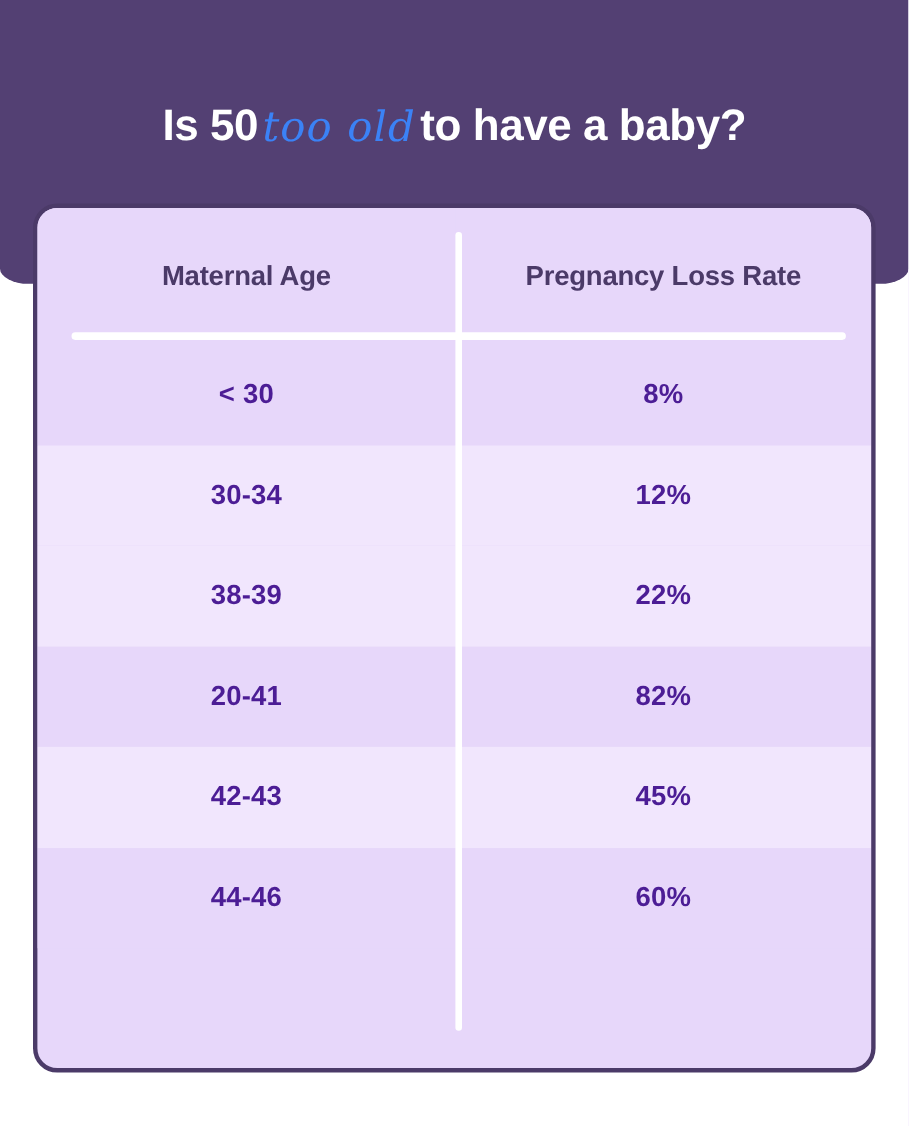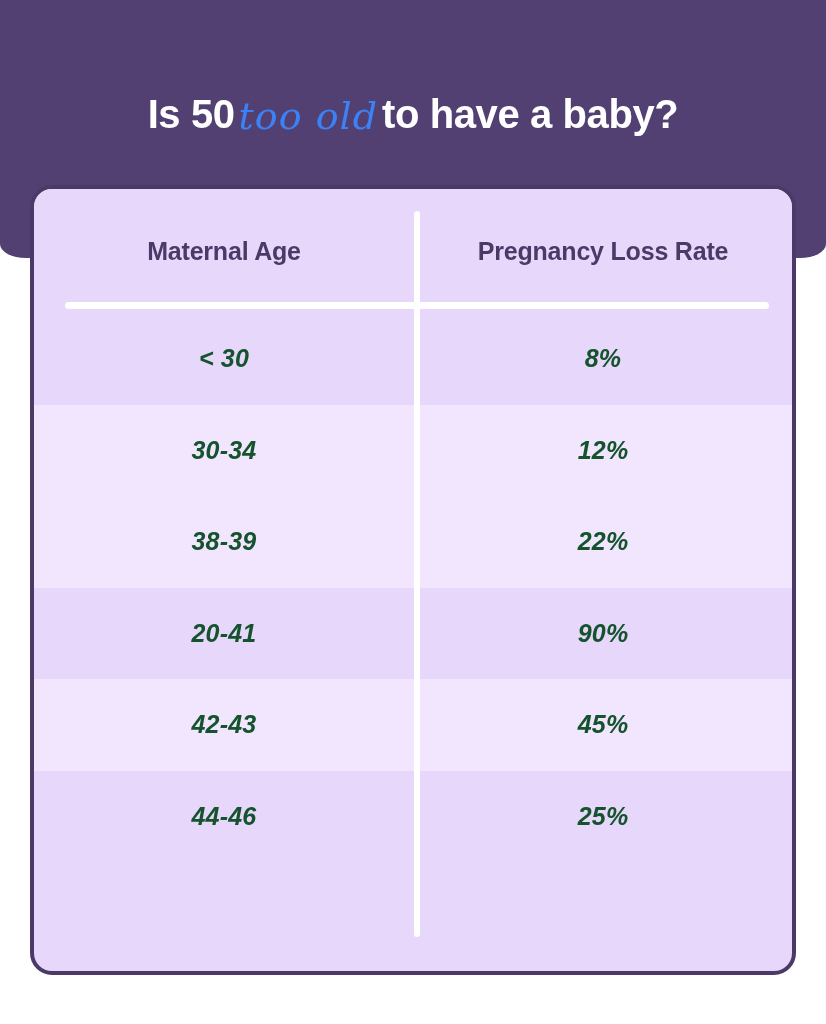--- a/index.html
+++ b/index.html
@@ -130,27 +130,26 @@
     font-size: 25px;
     letter-spacing: -0.2px;
     padding: 0;
     background: #e7d7fa;
   }
 
   .body-row td {
     height: 91.5px;
     vertical-align: middle;
     text-align: center;
-    color: #14532d;
+    color: #4c1d95;
     font-family: "Liberation Sans", sans-serif;
     font-weight: bold;
     font-size: 25px;
     letter-spacing: 0.2px;
     padding: 0;
-    font-style: italic;
   }
   .body-row.odd td  { background: #e7d7fa; }
   .body-row.even td { background: #f1e6fd; text-align: center; }
 
   .col-age  { width: 380px; }
   .col-rate { width: 378px; }
 </style>
 </head>
 <body>
 
@@ -185,29 +184,29 @@
           <tr class="body-row even">
             <td>30-34</td>
             <td>12%</td>
           </tr>
           <tr class="body-row even">
             <td>38-39</td>
             <td>22%</td>
           </tr>
           <tr class="body-row odd">
             <td>20-41</td>
-            <td>90%</td>
+            <td>82%</td>
           </tr>
           <tr class="body-row even">
             <td>42-43</td>
             <td>45%</td>
           </tr>
           <tr class="body-row odd">
             <td>44-46</td>
-            <td>25%</td>
+            <td>60%</td>
           </tr>
         </tbody>
       </table>
 
     </div>
   </div>
 
 </div>
 
 </body></html>

